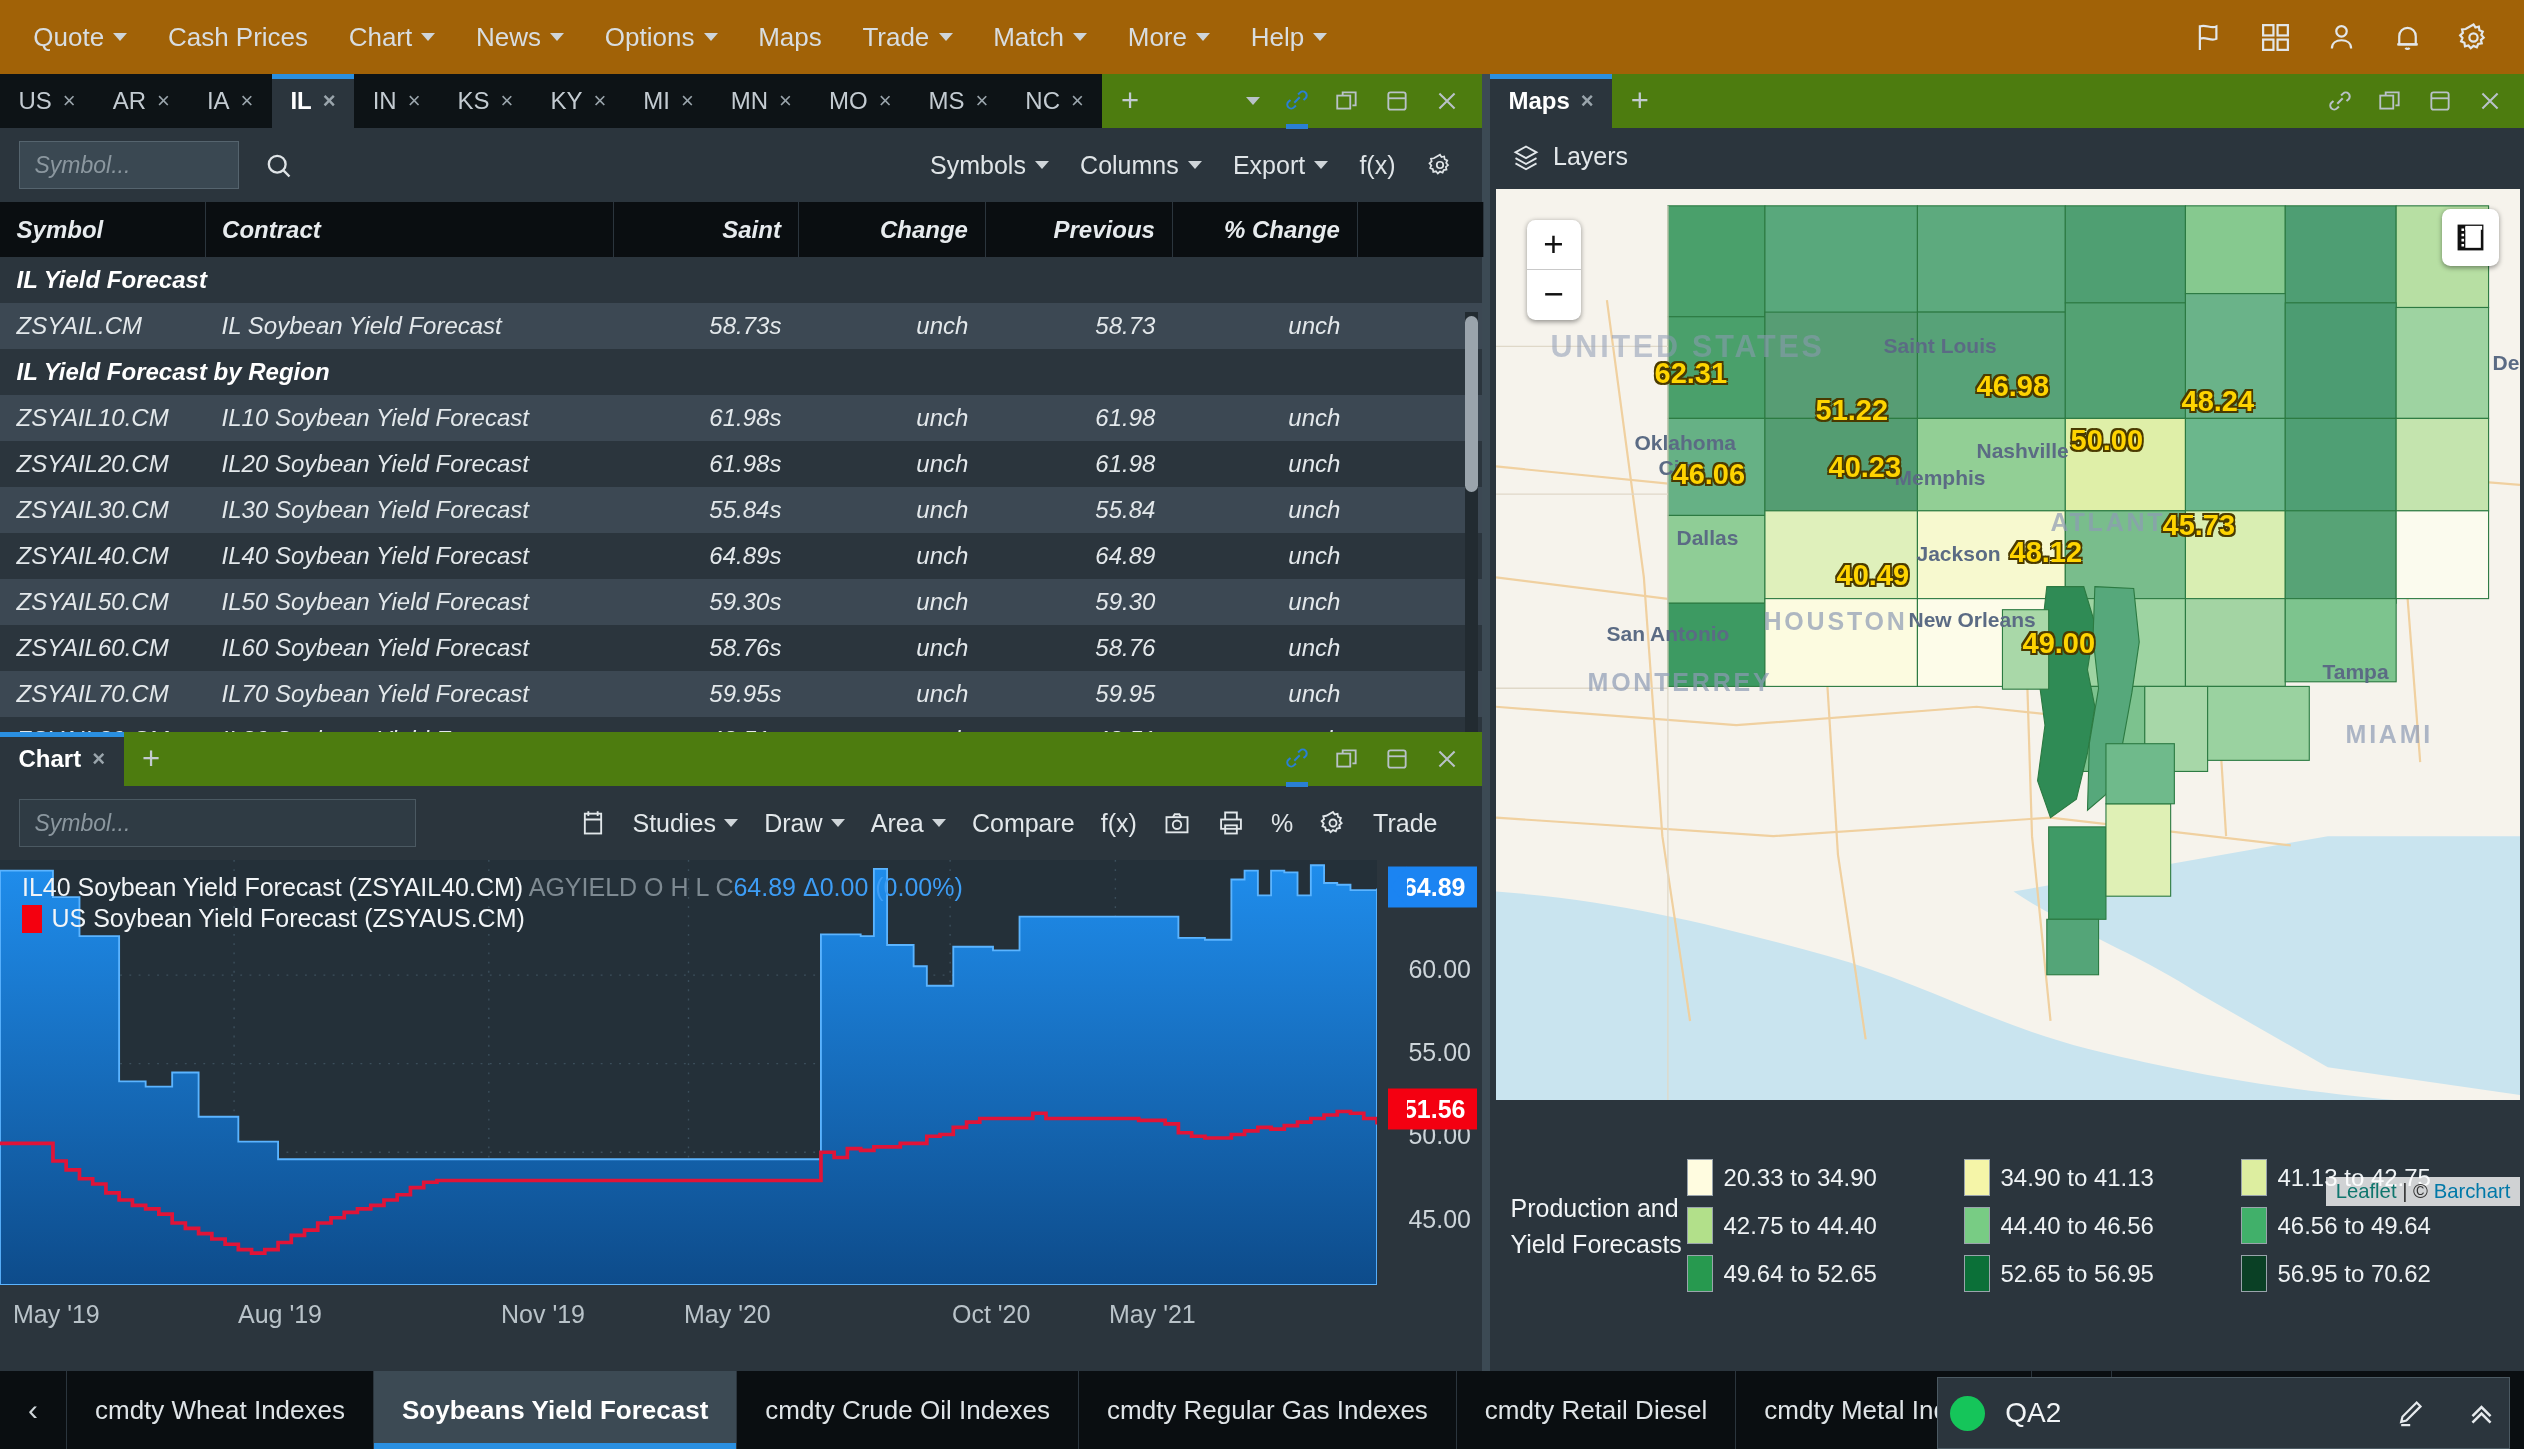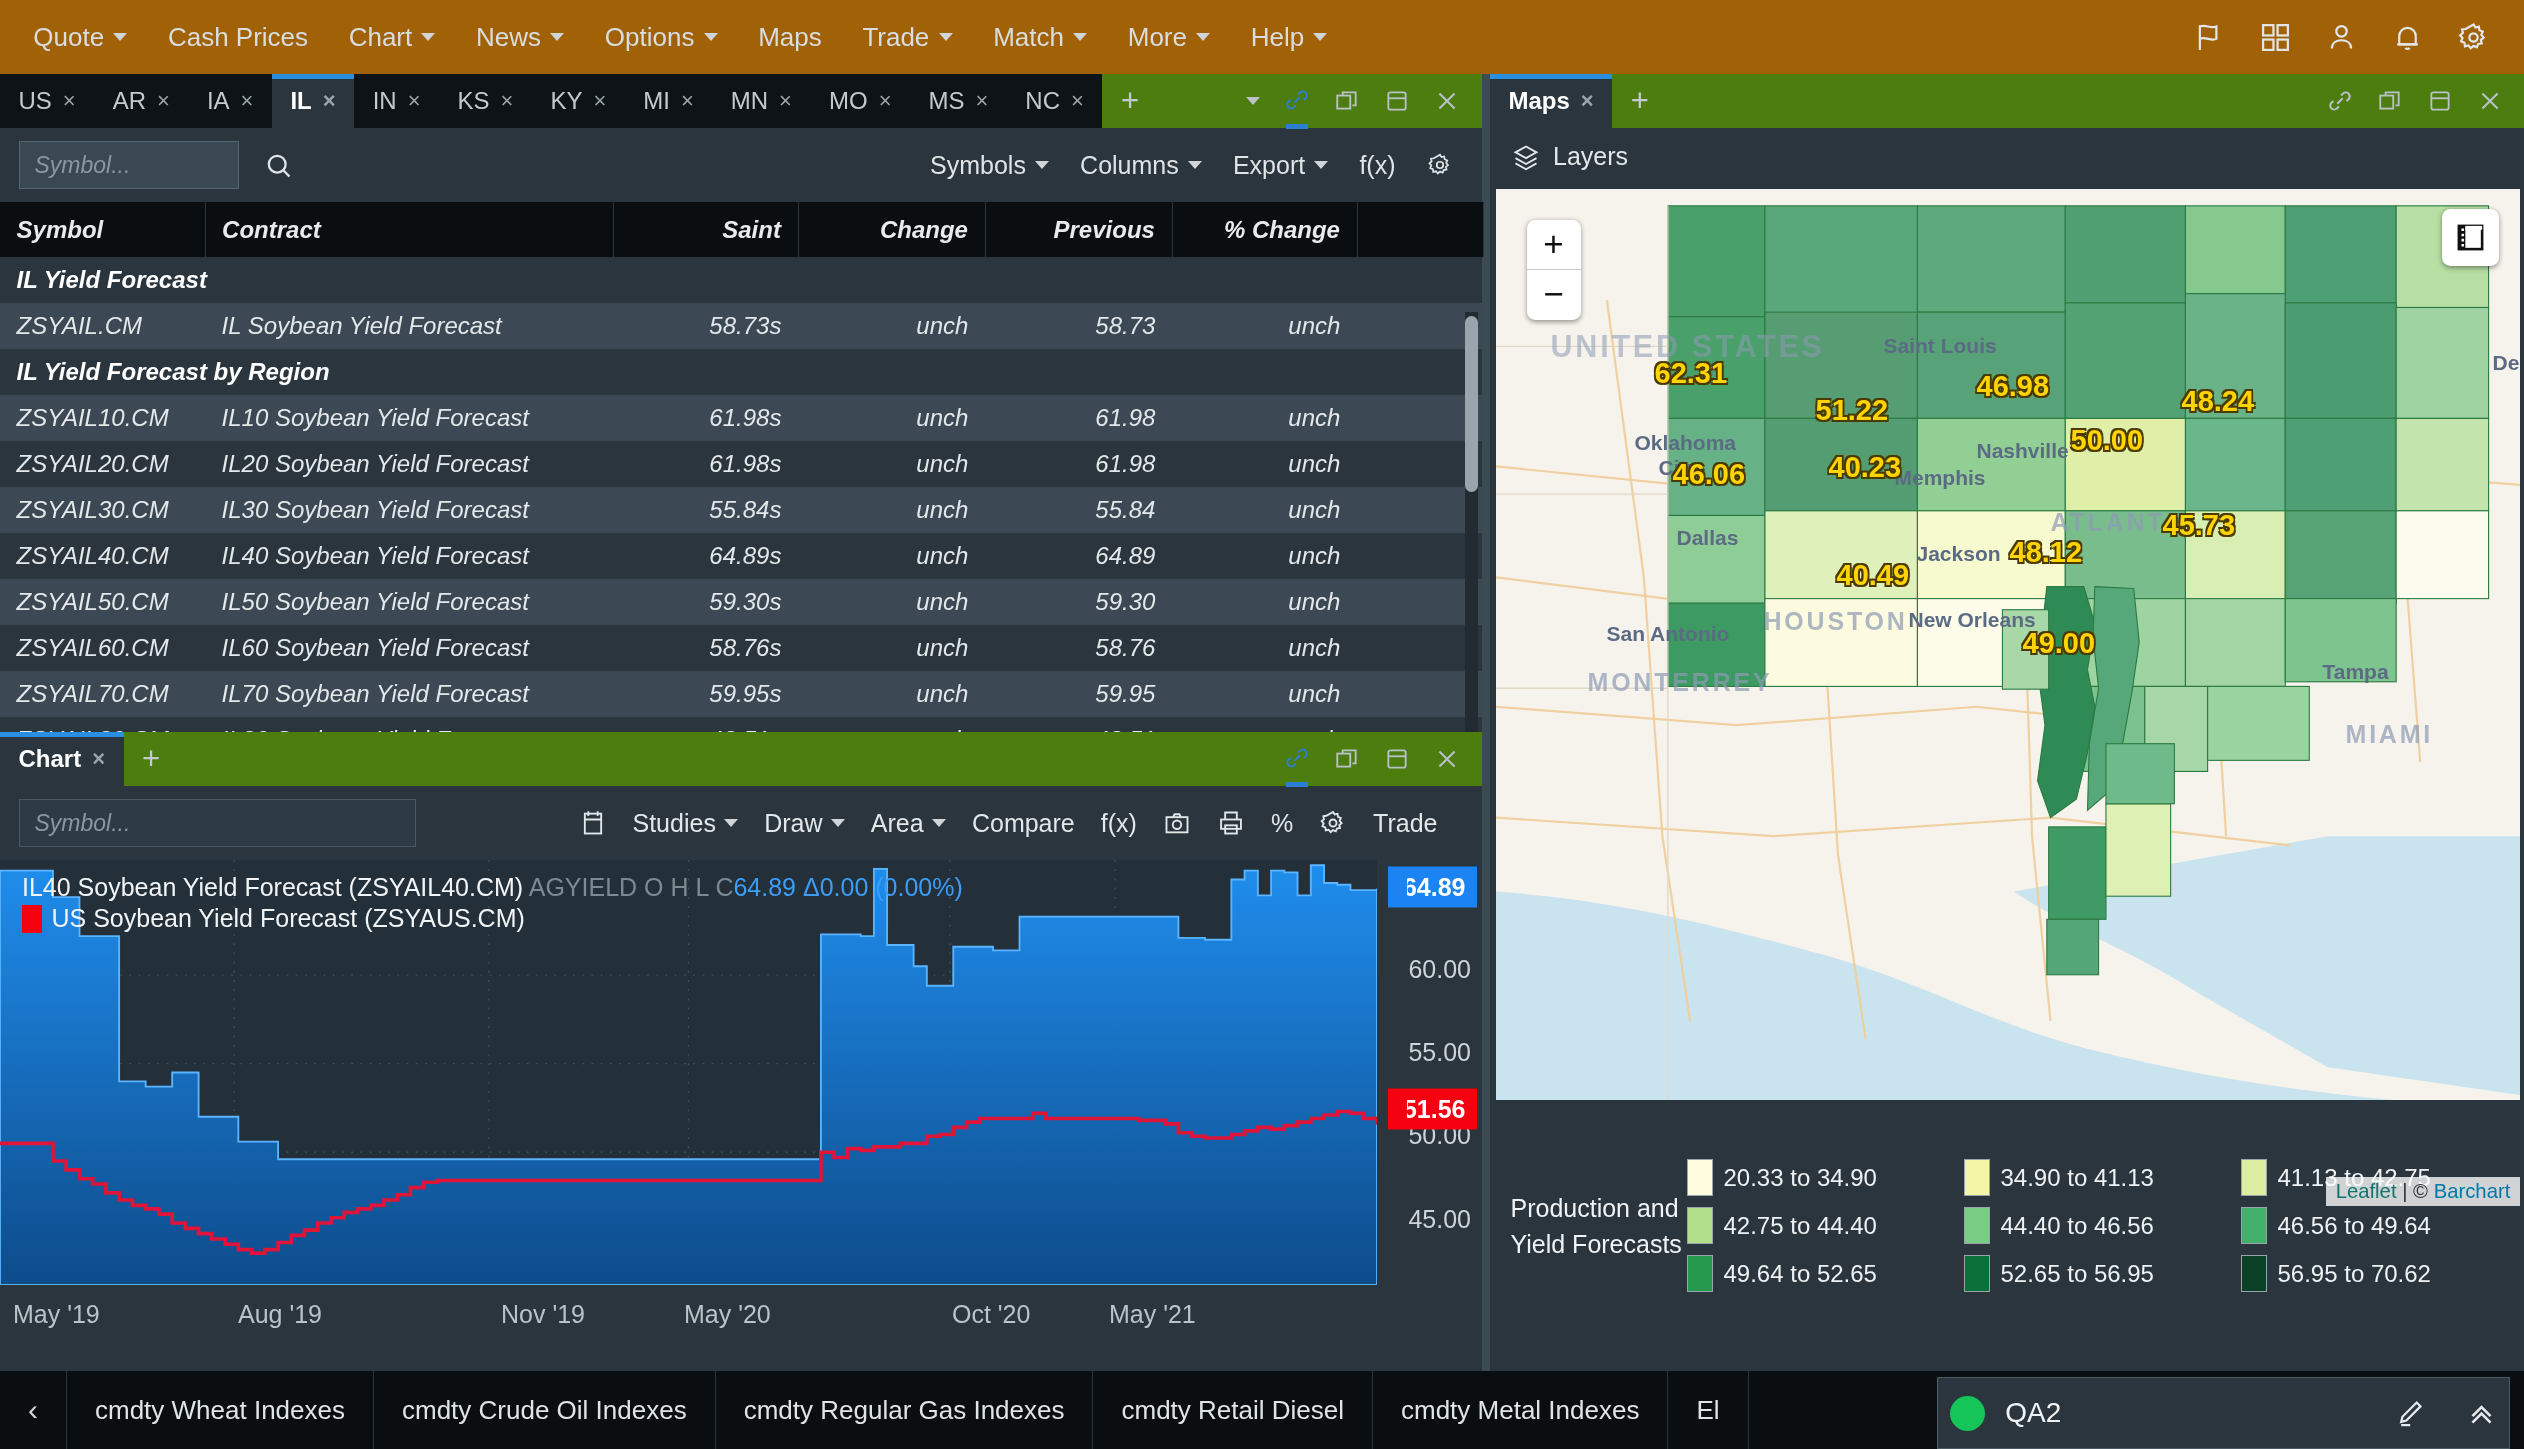--- a/index.html
+++ b/index.html
@@ -777,20 +777,21 @@
             <span class="legend-swatch" style="background:#0a4025"></span>
             <span>56.95 to 70.62</span>
           </div>
       </div>
     </div>
   </div>
 
   <div class="bottombar">
     <div class="bb-arrow">‹</div>
     <div class="bb-tab">cmdty Wheat Indexes</div>
+    <div class="bb-tab active">Soybeans Yield Forecast</div>
     <div class="bb-tab">cmdty Crude Oil Indexes</div>
     <div class="bb-tab">cmdty Regular Gas Indexes</div>
     <div class="bb-tab">cmdty Retail Diesel</div>
     <div class="bb-tab">cmdty Metal Indexes</div>
     <div class="bb-tab">El</div>
   </div>
 
   <div class="qa-widget">
     <span class="qa-dot"></span>
     <span class="qa-name">QA2</span>

